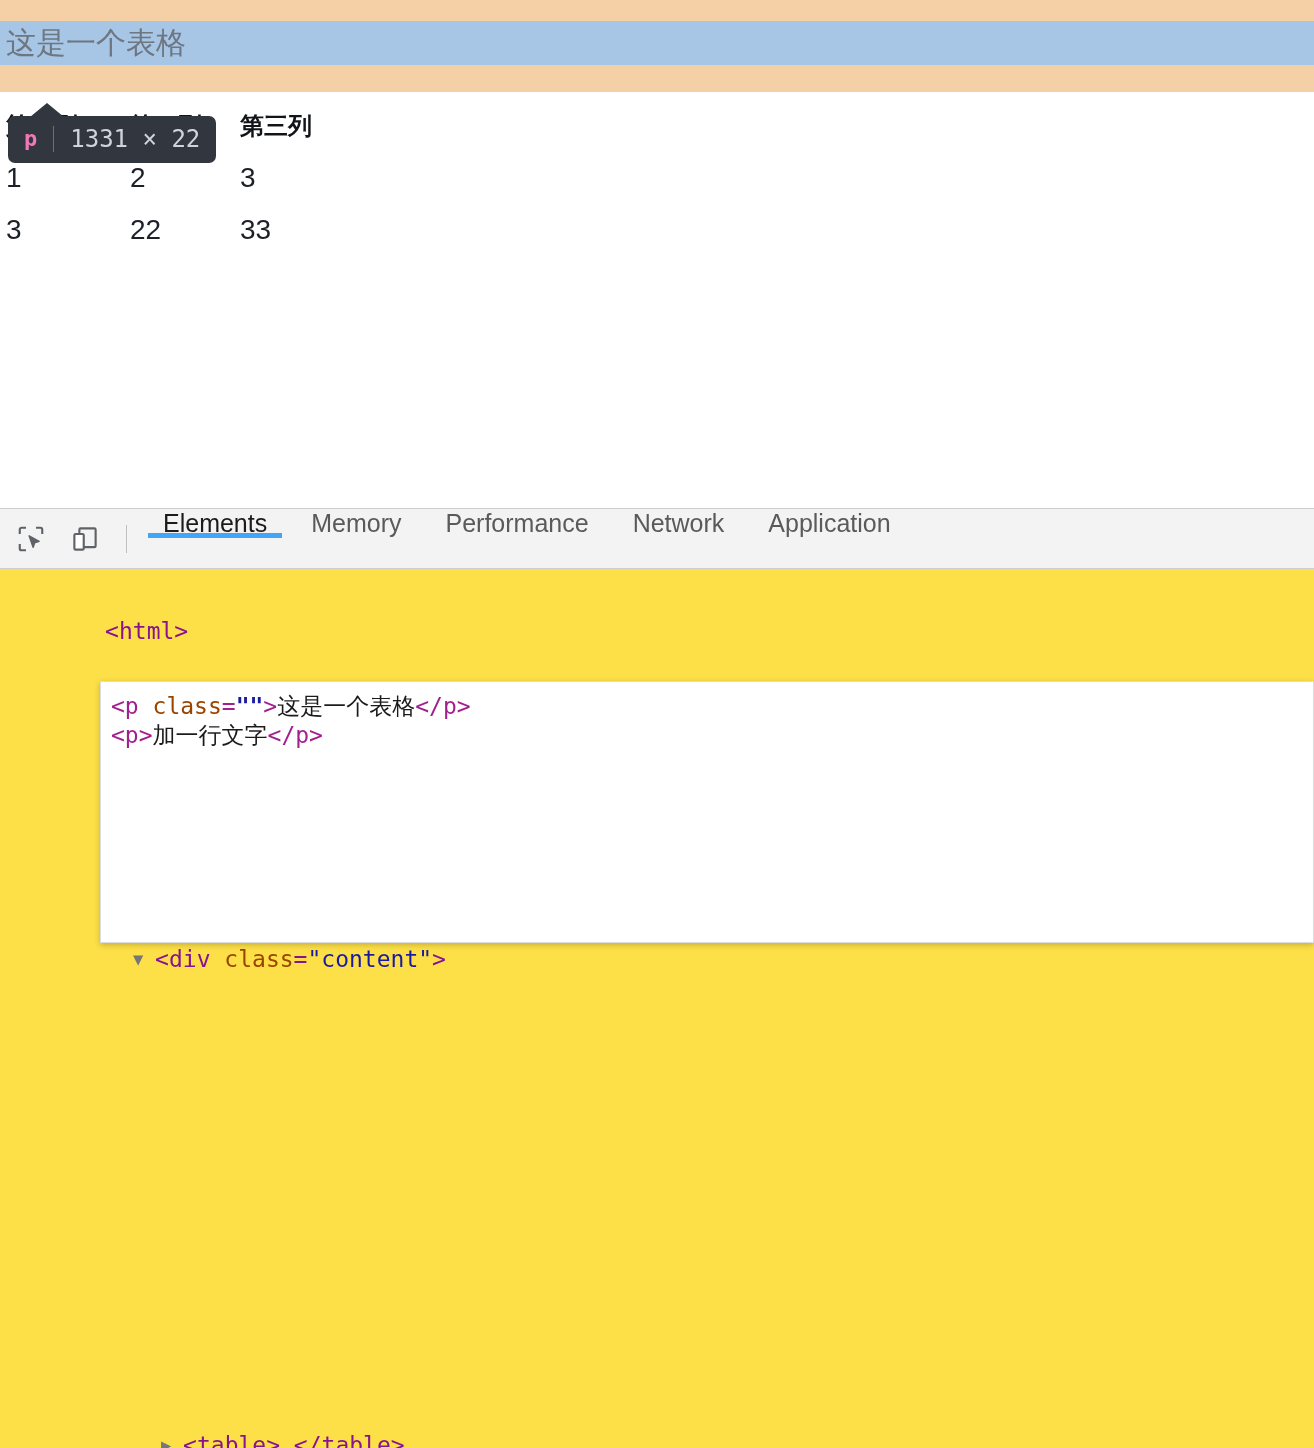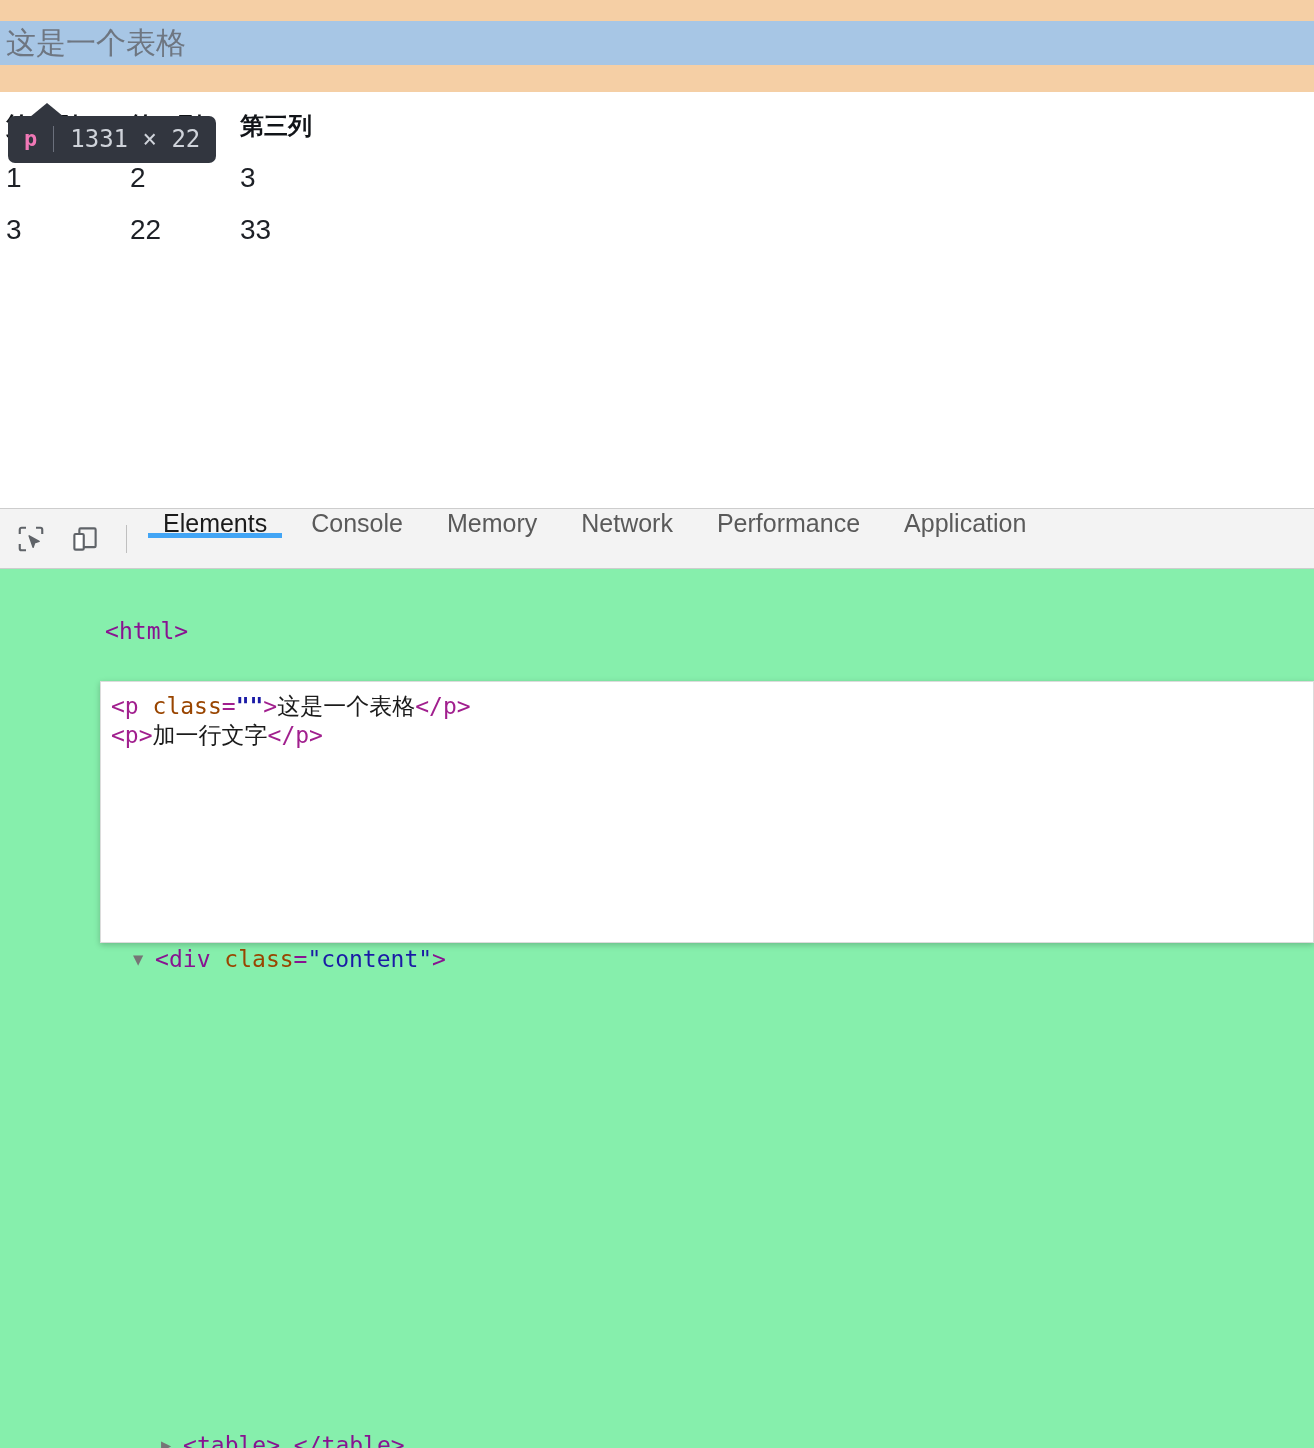--- a/index.html
+++ b/index.html
@@ -184,21 +184,21 @@
   }
 
   
   .dom-tree {
     position: relative;
     padding: 8px 0 0 0;
     font-family: "DejaVu Sans Mono", monospace;
     font-size: 23px;
     line-height: 36px;
     color: #222;
-    background: #86efac;
+    background: #fde047;
     height: 879px;
     box-sizing: border-box;
     overflow: hidden;
   }
   .dom-line {
     position: relative;
     white-space: pre;
     padding-left: 0;
   }
   .ind1 { padding-left: 22px; }
@@ -304,24 +304,23 @@
       <svg width="30" height="30" viewBox="0 0 24 24" fill="none" stroke="#5f6368" stroke-width="1.7">
         <rect x="7.5" y="3.5" width="13" height="15" rx="1"></rect>
         <rect x="3.5" y="8" width="7.5" height="12.5" rx="1" fill="#ffffff"></rect>
       </svg>
     </div>
 
     <div class="tb-divider"></div>
 
     <div class="dt-tabs">
       <div class="dt-tab active">Elements</div>
-      <div class="dt-tab">Console</div>
       <div class="dt-tab">Memory</div>
+      <div class="dt-tab">Performance</div>
       <div class="dt-tab">Network</div>
-      <div class="dt-tab">Performance</div>
       <div class="dt-tab">Application</div>
     </div>
   </div>
 
   <div class="dom-tree">
 
     <div class="dom-line ind1">
       <span class="tag">&lt;html&gt;</span>
     </div>
 

